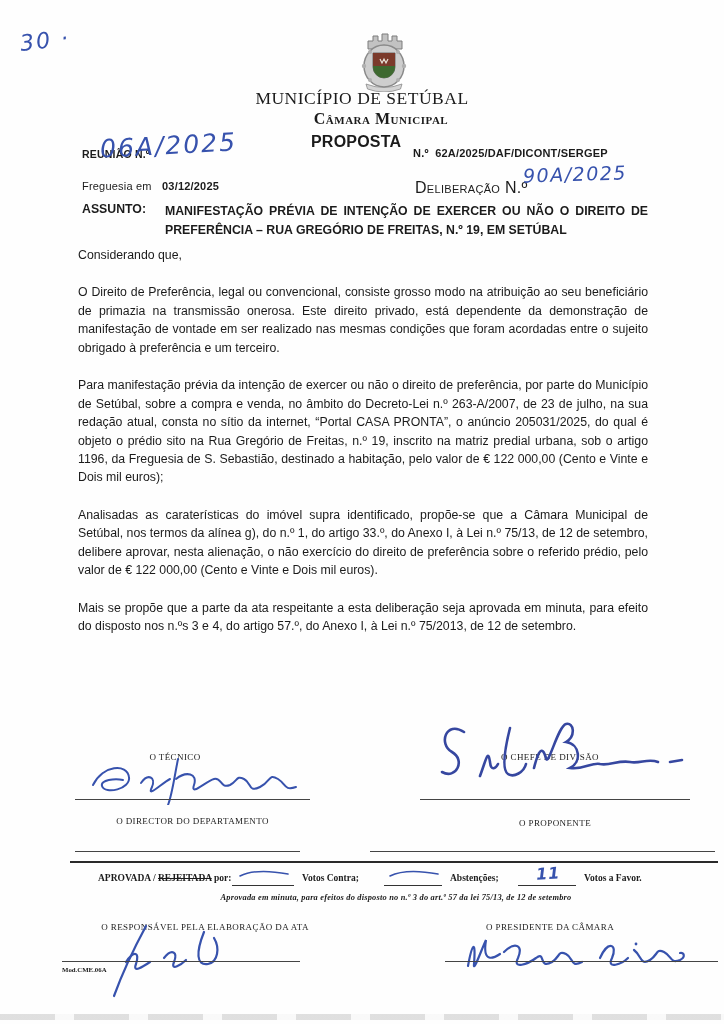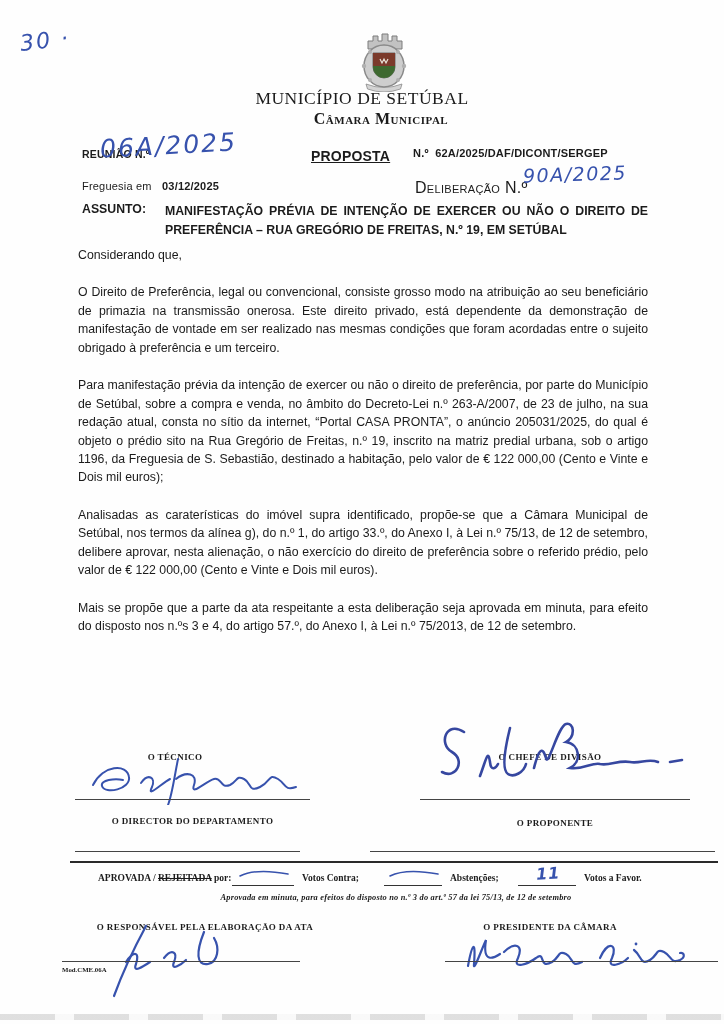--- a/index.html
+++ b/index.html
@@ -16,35 +16,35 @@
   .hw-votes{position:absolute;left:536px;top:864px;font-size:16px;font-weight:bold;transform:rotate(-4deg);letter-spacing:1px;}
   
   .crest{position:absolute;left:352px;top:28px;width:64px;height:64px;}
   
   .org{position:absolute;left:0;top:88px;width:724px;text-align:center;font-family:"Liberation Serif",serif;}
   .org-muni{font-size:17.5px;letter-spacing:.5px;}
   .org-chamber{font-size:16px;font-weight:bold;font-variant:small-caps;letter-spacing:.5px;margin-top:1px;padding-left:38px;}
   
   .meta-lbl{position:absolute;font-size:10.5px;font-weight:bold;letter-spacing:.2px;}
   .lbl-reuniao{left:82px;top:148px;}
-  .lbl-proposta{left:311px;top:148px;font-size:14px;text-decoration:underline;}
+  .lbl-proposta{left:311px;top:133px;font-size:16px;}
   .lbl-propnum{left:413px;top:147px;font-size:11px;}
   .lbl-realizada{left:82px;top:180px;font-weight:normal;font-size:11px;}
   .val-date{left:162px;top:180px;font-size:11px;}
   .lbl-delib{left:415px;top:179px;font-size:16px;font-variant:small-caps;font-weight:normal;letter-spacing:.3px;}
   
   .subject{position:absolute;left:82px;top:202px;width:566px;}
   .subject-label{position:absolute;left:0;top:0;font-weight:bold;font-size:12.3px;}
   .subject-text{margin-left:83px;font-weight:bold;font-size:12.3px;line-height:1.55;text-align:justify;}
   
   .body-text{position:absolute;left:78px;top:246px;width:570px;font-size:12.3px;line-height:1.5;}
   .body-text p{margin:0 0 19px 0;text-align:justify;}
   .body-text p.intro{text-align:left;}
   
-  .sig-label{position:absolute;font-family:"Liberation Serif",serif;font-weight:bold;font-size:9px;letter-spacing:.4px;text-align:center;}
+  .sig-label{position:absolute;font-family:"Liberation Serif",serif;font-weight:normal;font-size:9px;letter-spacing:.4px;text-align:center;}
   .lab-tecnico{left:75px;top:752px;width:200px;}
   .lab-chefe{left:430px;top:752px;width:240px;}
   .lab-director{left:75px;top:816px;width:235px;}
   .lab-proponente{left:420px;top:818px;width:270px;}
   .lab-recorder{left:75px;top:922px;width:260px;}
   .lab-president{left:430px;top:922px;width:240px;}
   .sig-line{position:absolute;border-bottom:1.5px solid #444;}
   .line-tecnico{left:75px;top:799px;width:235px;}
   .line-chefe{left:420px;top:799px;width:270px;}
   .line-blank-l{left:75px;top:851px;width:225px;}

